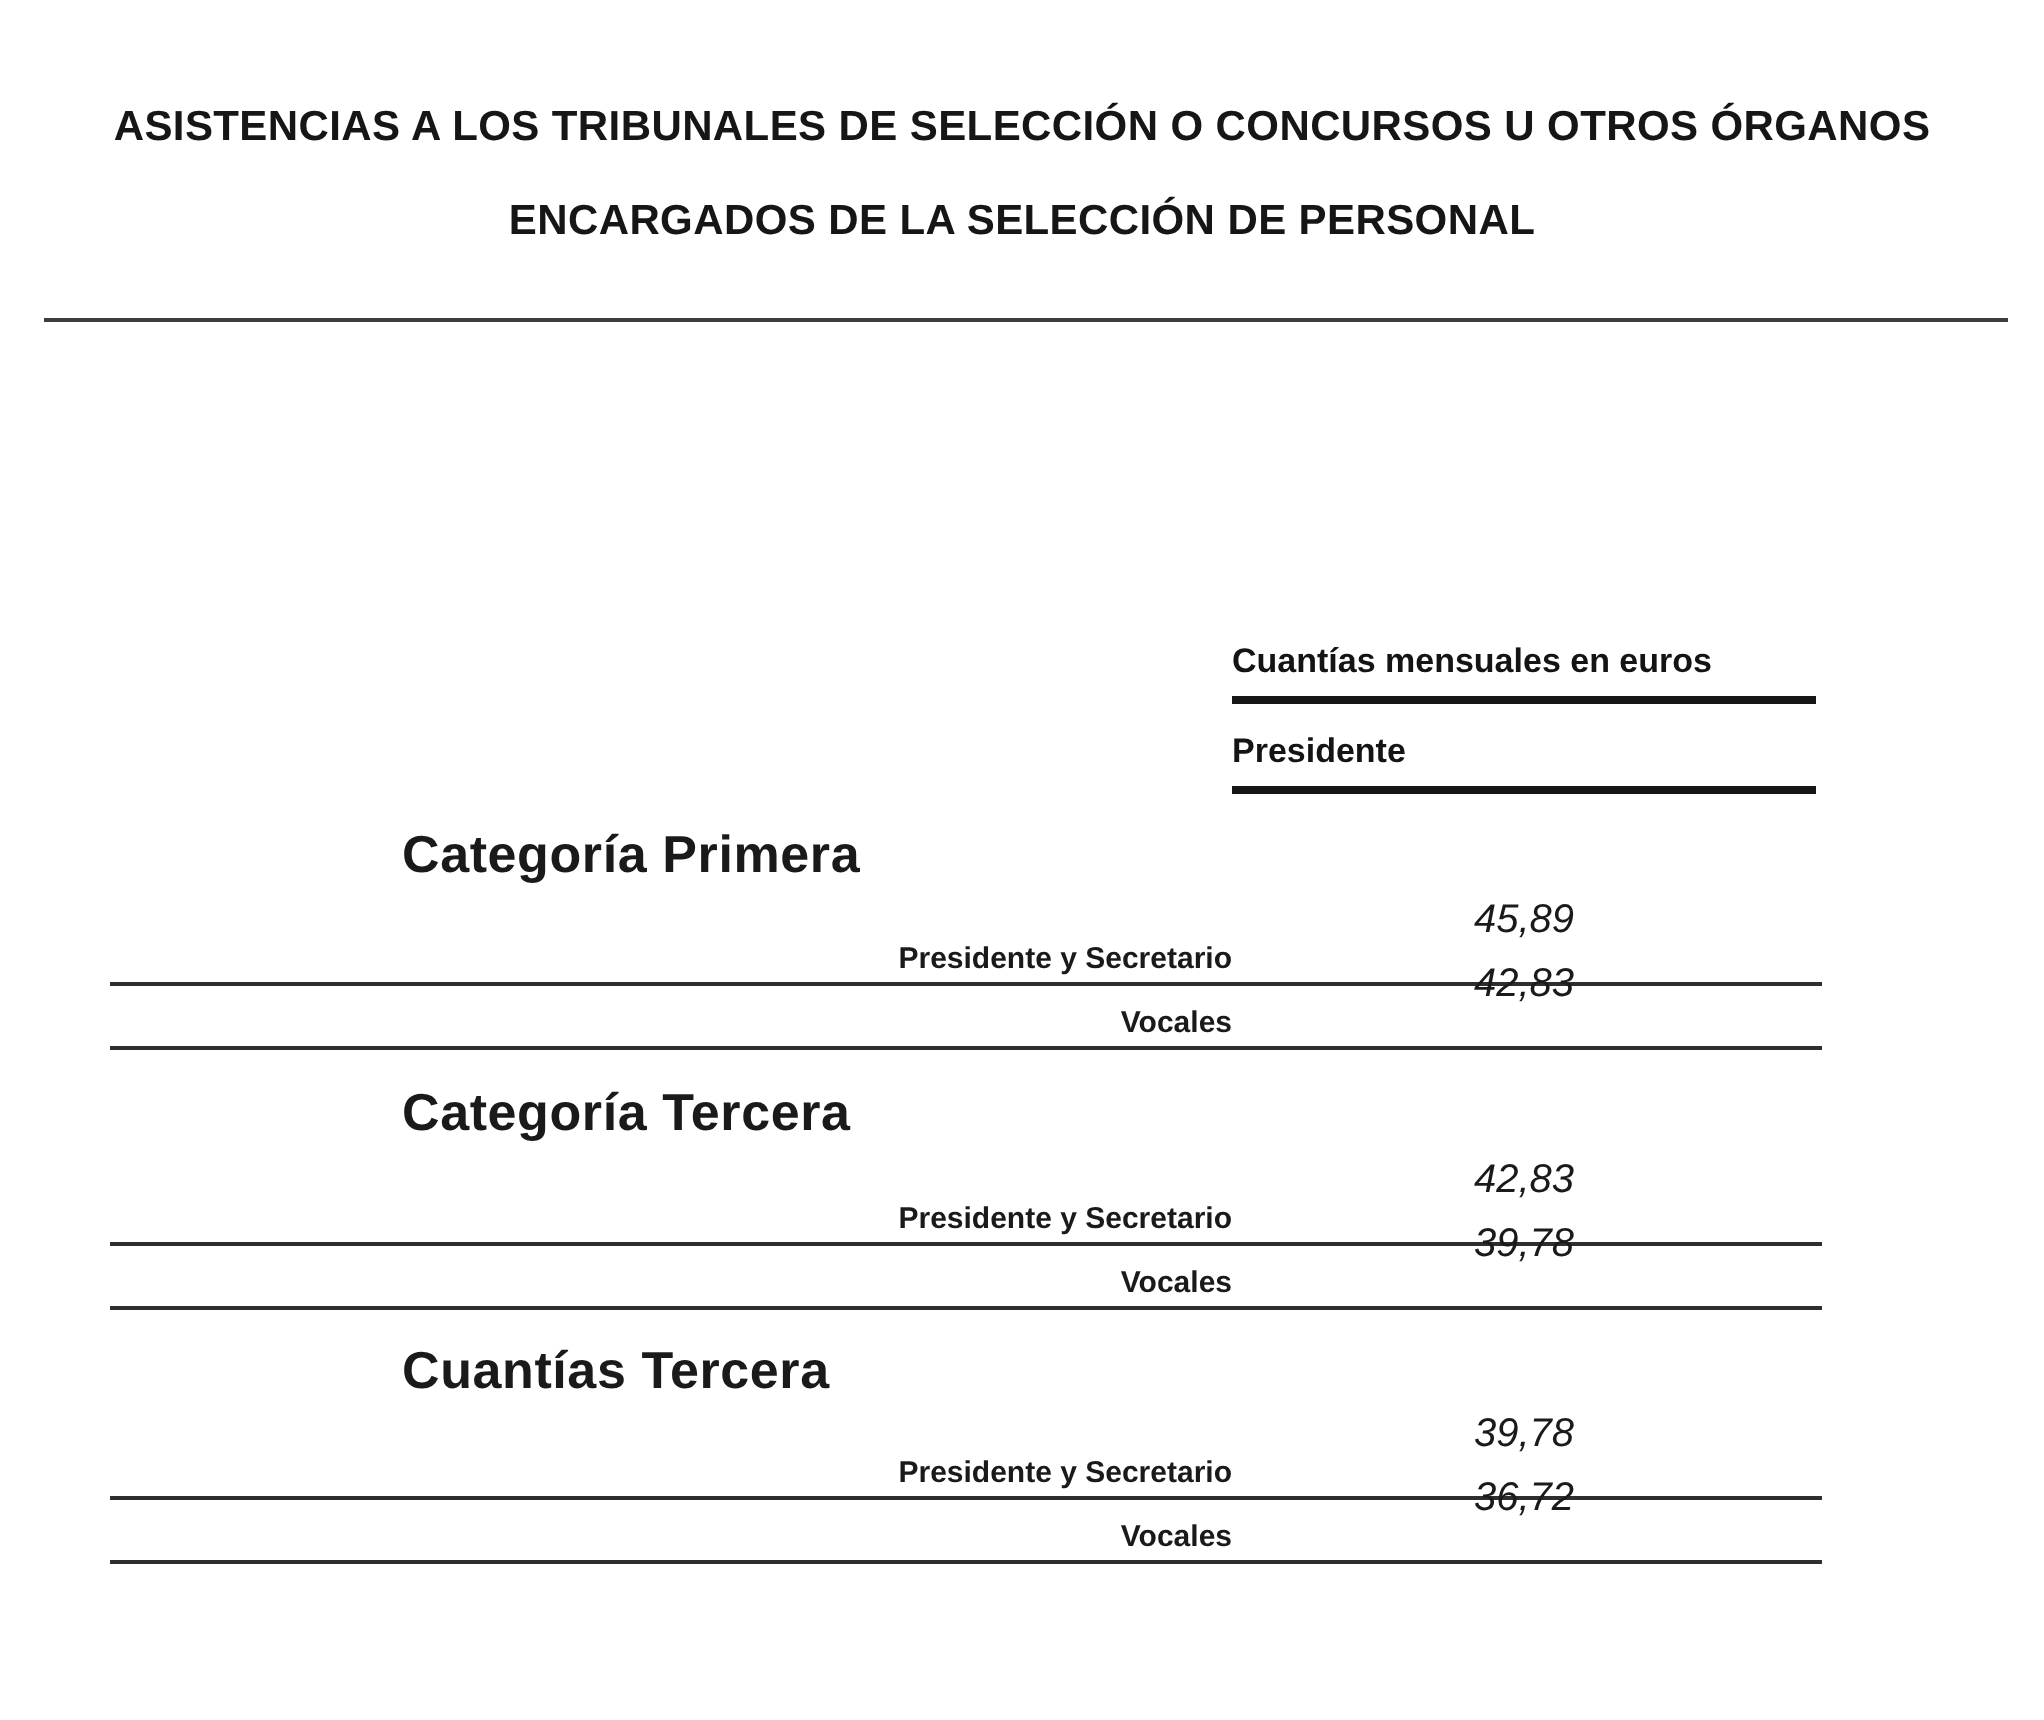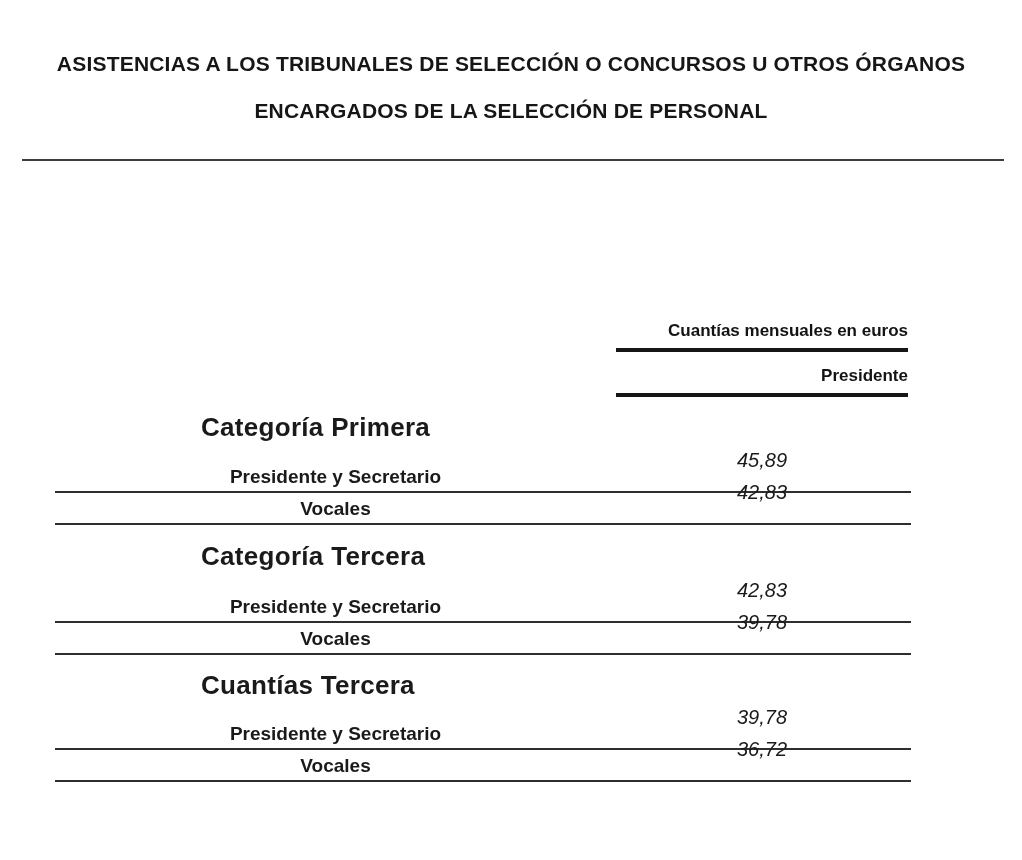--- a/index.html
+++ b/index.html
@@ -38,21 +38,21 @@
     left: 22px;
     width: 982px;
     border-top: 2px solid #3c3c3c;
   }
 
   
   .col-head {
     position: absolute;
     left: 616px;
     width: 292px;
-    text-align: right;
+    text-align: left;
     font-weight: bold;
     font-size: 17px;
     color: #141414;
     border-bottom: 4px solid #161616;
     padding-bottom: 7px;
   }
   .col-head.group { top: 321px; }
   .col-head.sub   { top: 366px; }
 
   
@@ -69,23 +69,23 @@
   .data-row {
     position: absolute;
     left: 55px;
     width: 856px;
     border-bottom: 2px solid #2e2e2e;
     display: flex;
     align-items: flex-end;
   }
   .cell-label {
     width: 561px;
-    text-align: center;
+    text-align: right;
     font-weight: bold;
-    font-size: 19px;
+    font-size: 15px;
     color: #1a1a1a;
     padding-bottom: 3px;
   }
   .cell-value {
     width: 292px;
     text-align: center;
     font-style: italic;
     font-size: 20px;
     color: #1a1a1a;
     padding-bottom: 19px;

